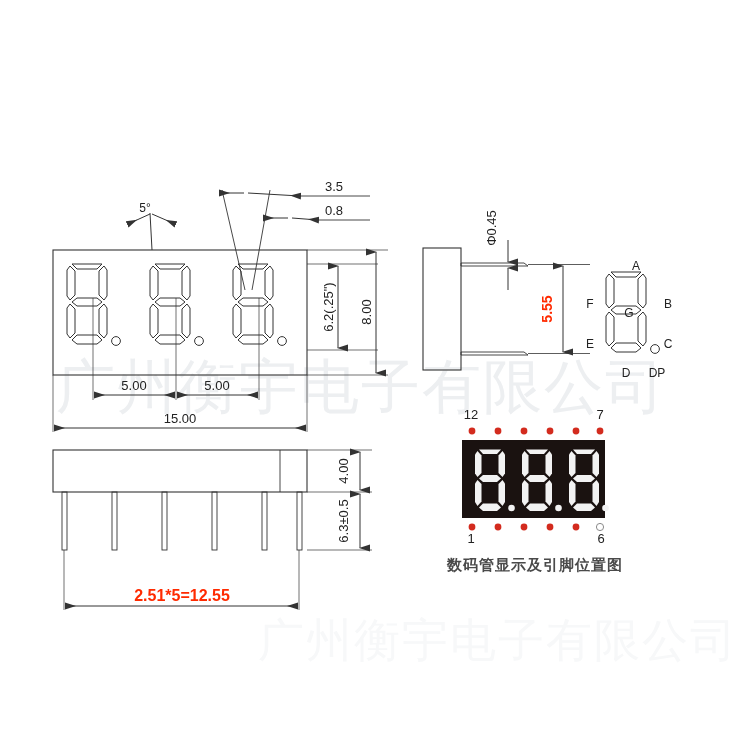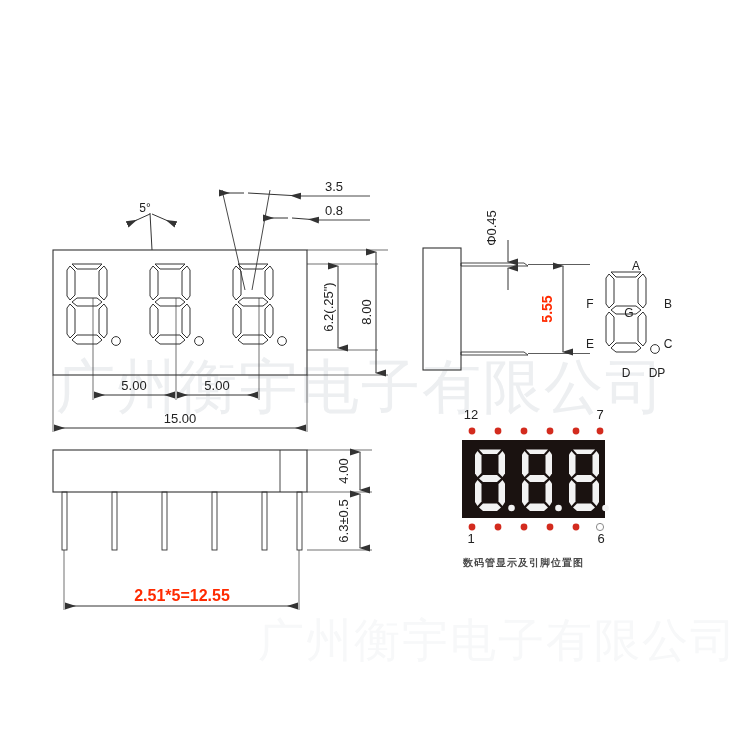--- a/index.html
+++ b/index.html
@@ -19,22 +19,22 @@
     pointer-events:none;
     user-select:none;
     letter-spacing:2px;
   }
   .wm-main{left:56px;top:348px;font-size:59px;font-weight:400;color:#edeff1;}
   .wm-sub{left:258px;top:610px;font-size:46px;color:#f7f8f9;}
 
   .cap{
     position:absolute;left:447px;top:556px;
     font-family:"DejaVu Sans", sans-serif;
-    font-size:10px;font-weight:700;color:#4a4a4a;
-    letter-spacing:1px;white-space:nowrap;margin-left:16px;
+    font-size:15px;font-weight:700;color:#4a4a4a;
+    letter-spacing:1px;white-space:nowrap;
   }
 
   text{font-family:"Liberation Sans", sans-serif;}
 </style>
 </head>
 <body>
 
 <div id="root">
 
   <div class="wm wm-main">广州衡宇电子有限公司</div>

